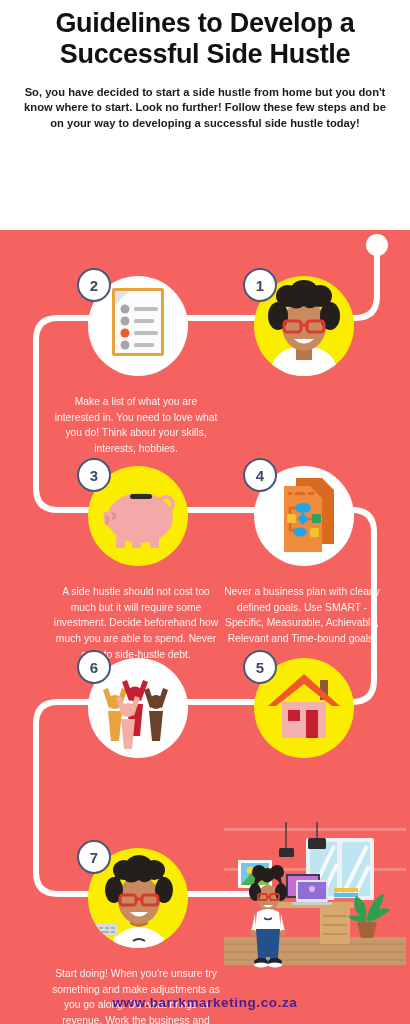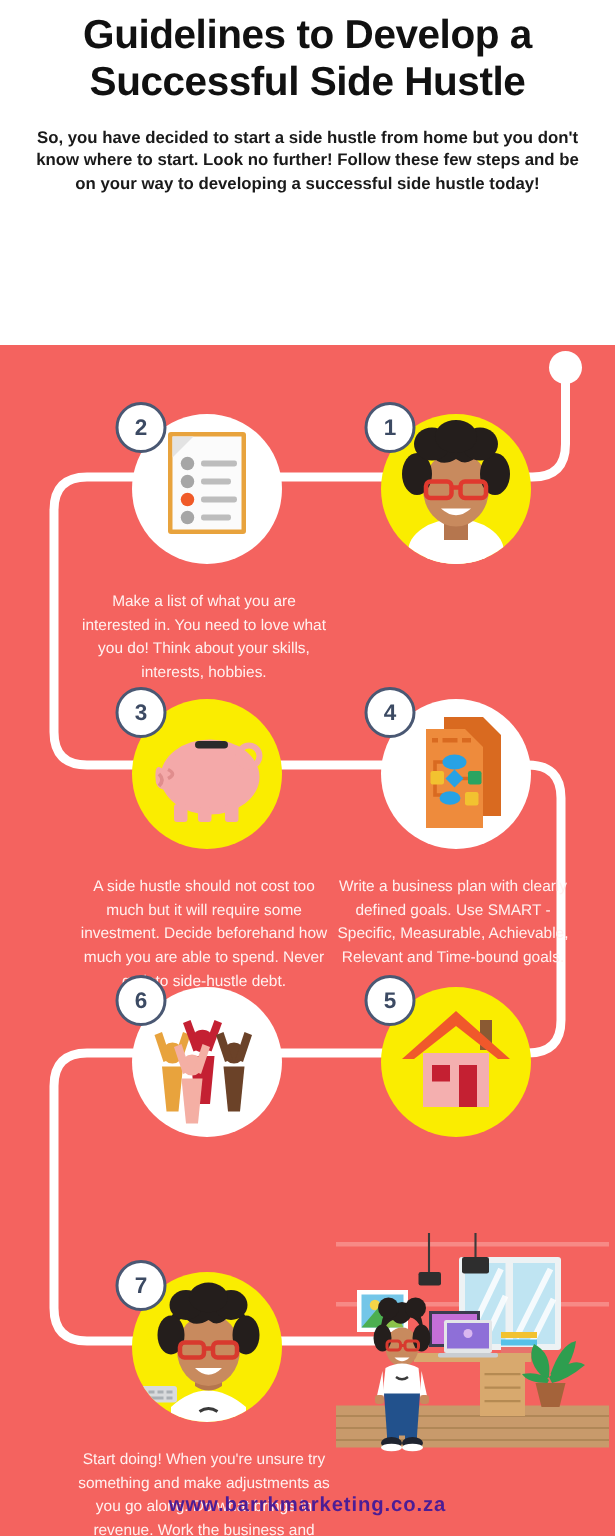--- a/index.html
+++ b/index.html
@@ -217,21 +217,21 @@
           <rect x="33" y="48" width="9" height="9" rx="1.5" fill="#F2C230"></rect>
           <ellipse cx="49" cy="42" rx="8" ry="5" fill="#27A2E5"></ellipse>
           <polygon points="49,47 55,53 49,59 43,53" fill="#27A2E5"></polygon>
           <rect x="58" y="48" width="9" height="9" rx="1.5" fill="#2AA461"></rect>
           <ellipse cx="46" cy="66" rx="7" ry="4.5" fill="#27A2E5"></ellipse>
           <rect x="56" y="62" width="9" height="9" rx="1.5" fill="#F2C230"></rect>
         </svg>
       </div>
       <div class="num-badge">4</div>
     </div>
-    <div class="step-text">Write a business plan with clearly defined goals. Use SMART - Specific, Measurable, Achievable, Relevant and Time-bound goals.</div>
+    <div class="step-text">Never a business plan with clearly defined goals. Use SMART - Specific, Measurable, Achievable, Relevant and Time-bound goals.</div>
   </div>
 
   <div class="step" style="left:214px; top:420px;">
     <div class="badge-icon-wrap">
       <div class="icon-disc disc-yellow">
         <svg width="100" height="100" viewBox="0 0 100 100">
           <rect x="66" y="22" width="8" height="20" fill="#8A5A33"></rect>
           <polygon points="50,16 86,48 78,48 50,26 22,48 14,48" fill="#F0582B"></polygon>
           <rect x="28" y="44" width="44" height="36" fill="#F4AFAF"></rect>
           <rect x="34" y="52" width="12" height="11" fill="#C42032"></rect>

